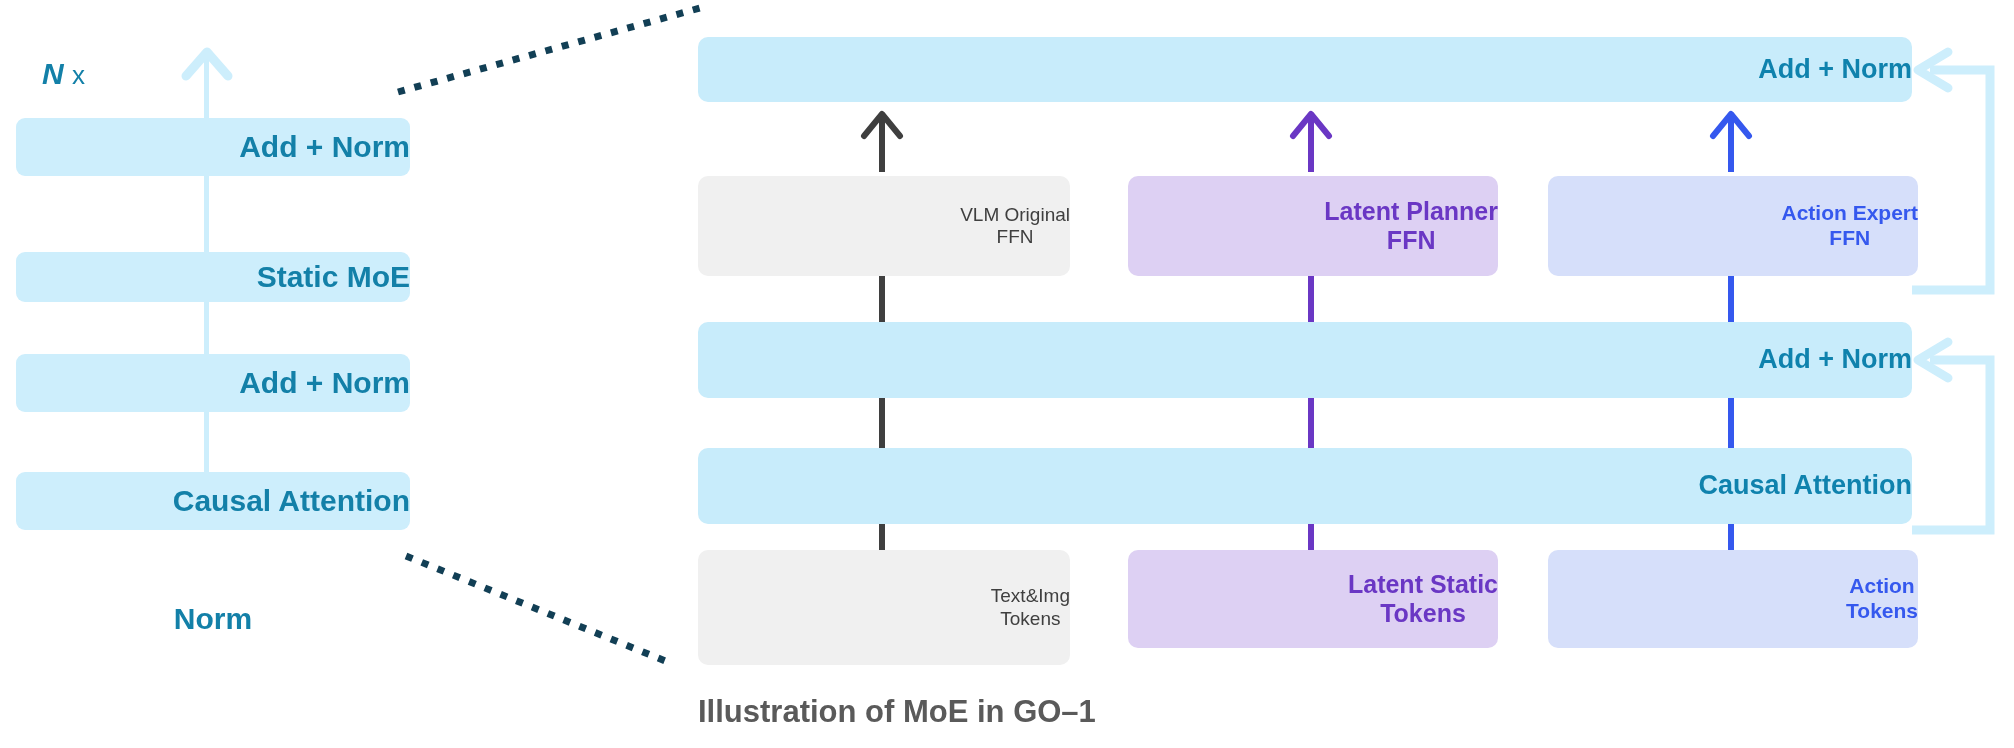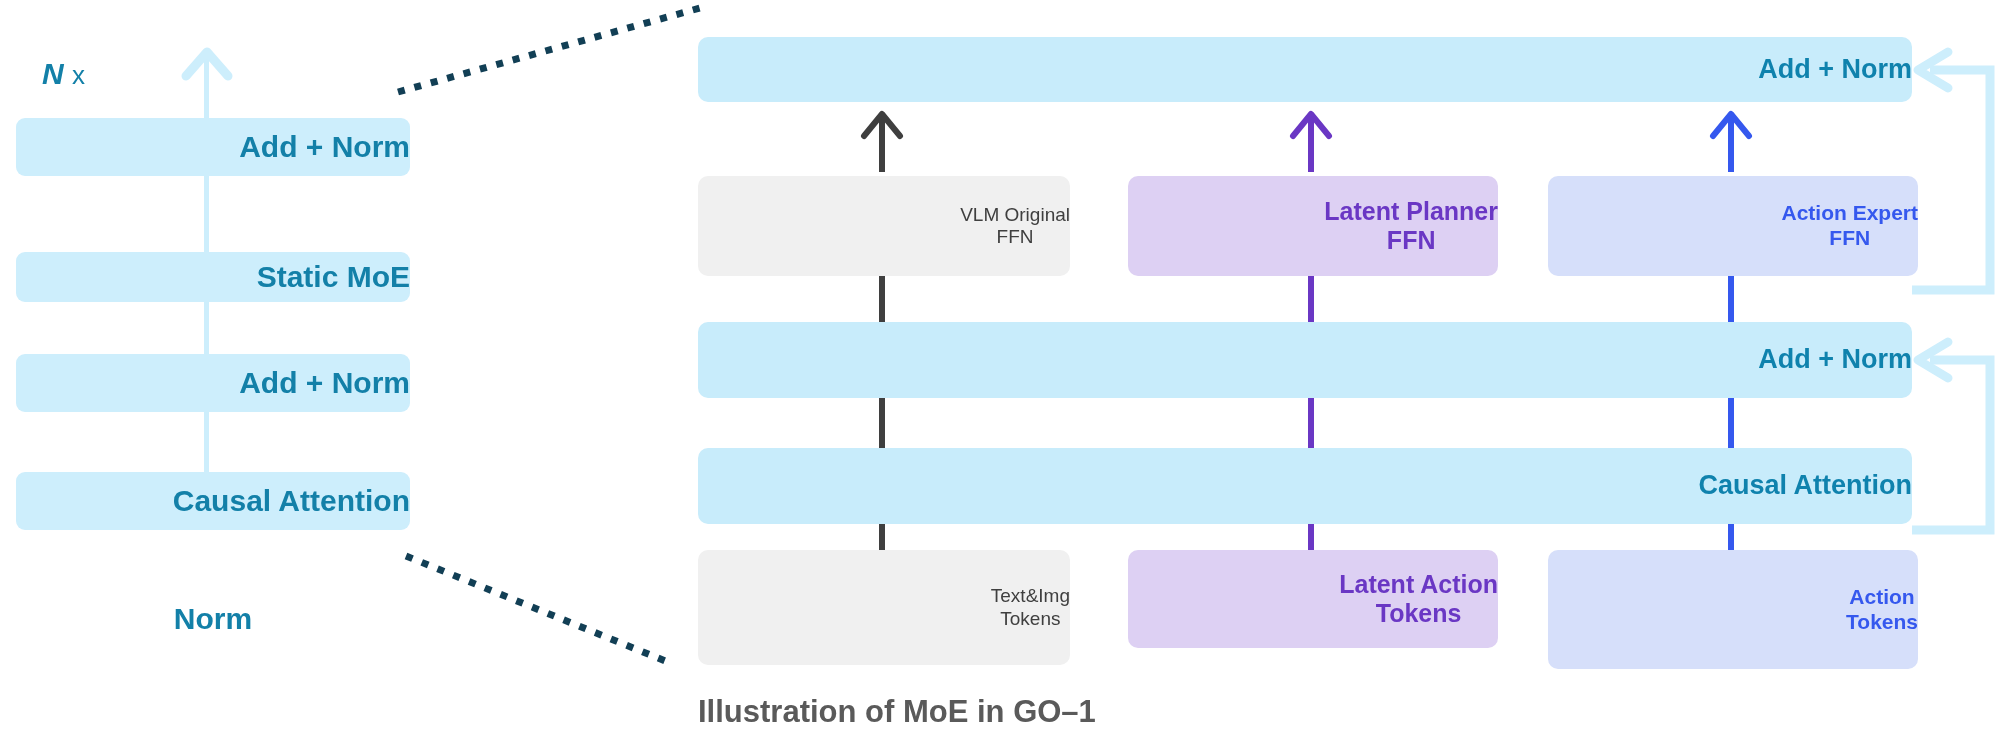--- a/index.html
+++ b/index.html
@@ -197,26 +197,26 @@
 
   <div class="box rbox-gray" style="left:698px; top:550px; width:372px; height:115px;">
     <div>
       <div>Text&amp;Img</div>
       <div>Tokens</div>
     </div>
   </div>
 
   <div class="box rbox-purple" style="left:1128px; top:550px; width:370px; height:98px;">
     <div>
-      <div>Latent Action</div>
+      <div>Latent Static</div>
       <div>Tokens</div>
     </div>
   </div>
 
-  <div class="box rbox-indigo" style="left:1548px; top:550px; width:370px; height:119px;">
+  <div class="box rbox-indigo" style="left:1548px; top:550px; width:370px; height:98px;">
     <div>
       <div>Action</div>
       <div>Tokens</div>
     </div>
   </div>
 
   <div class="caption" style="left:698px; top:694px; width:1214px;">Illustration of MoE in GO–1</div>
 
   <svg class="overlay" viewBox="0 0 2014 748">
 

